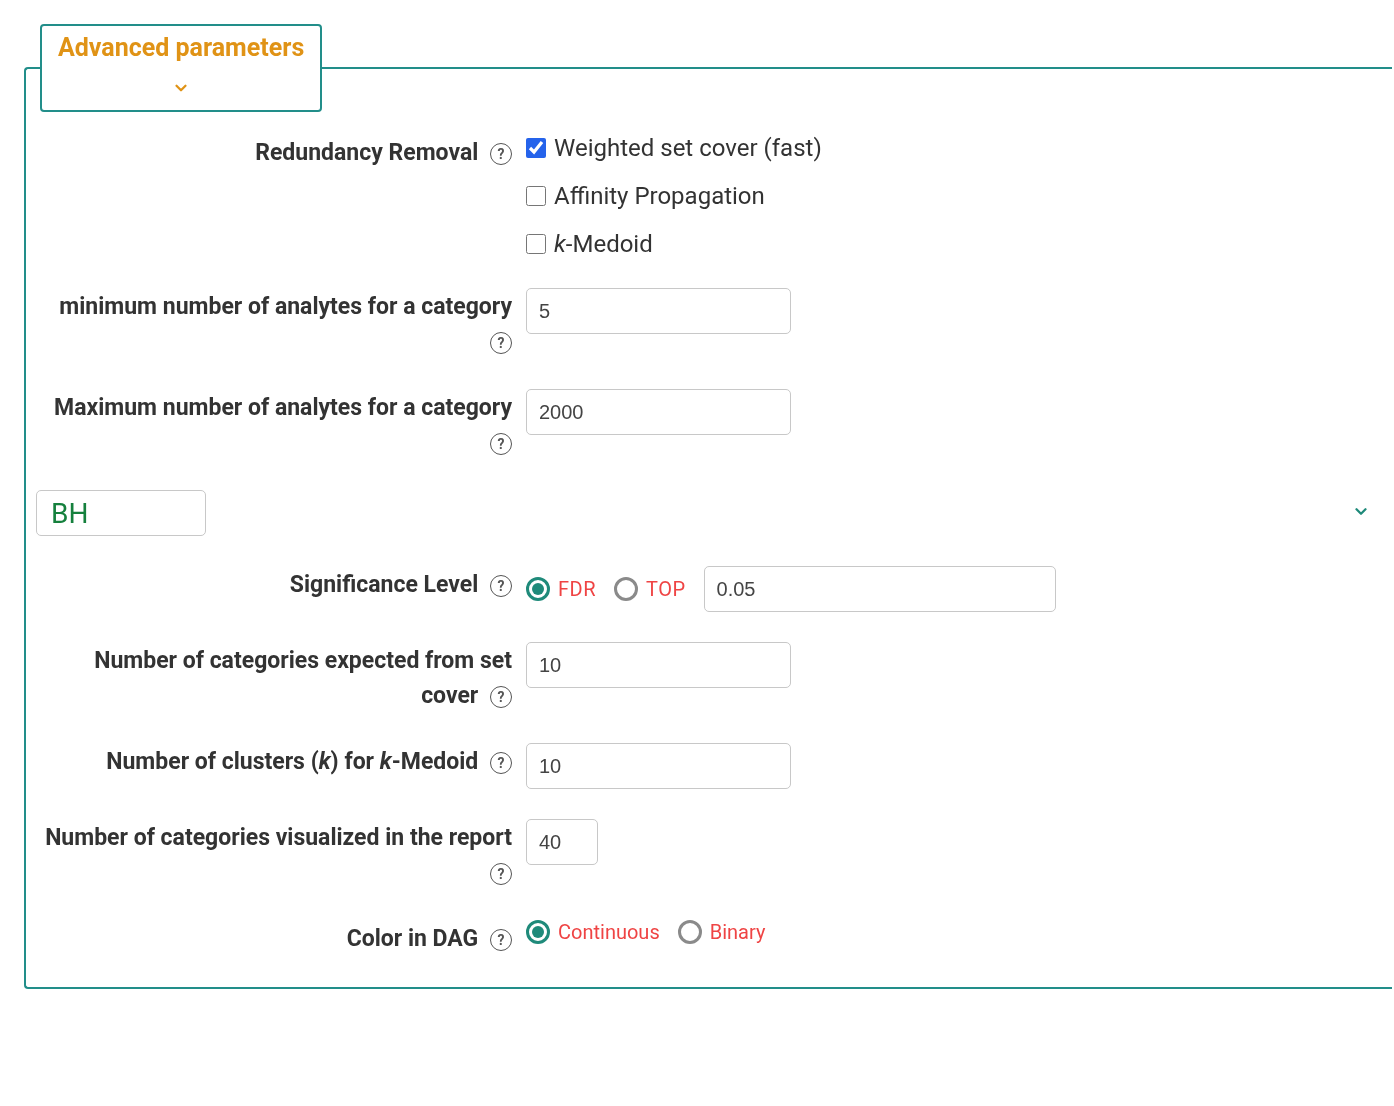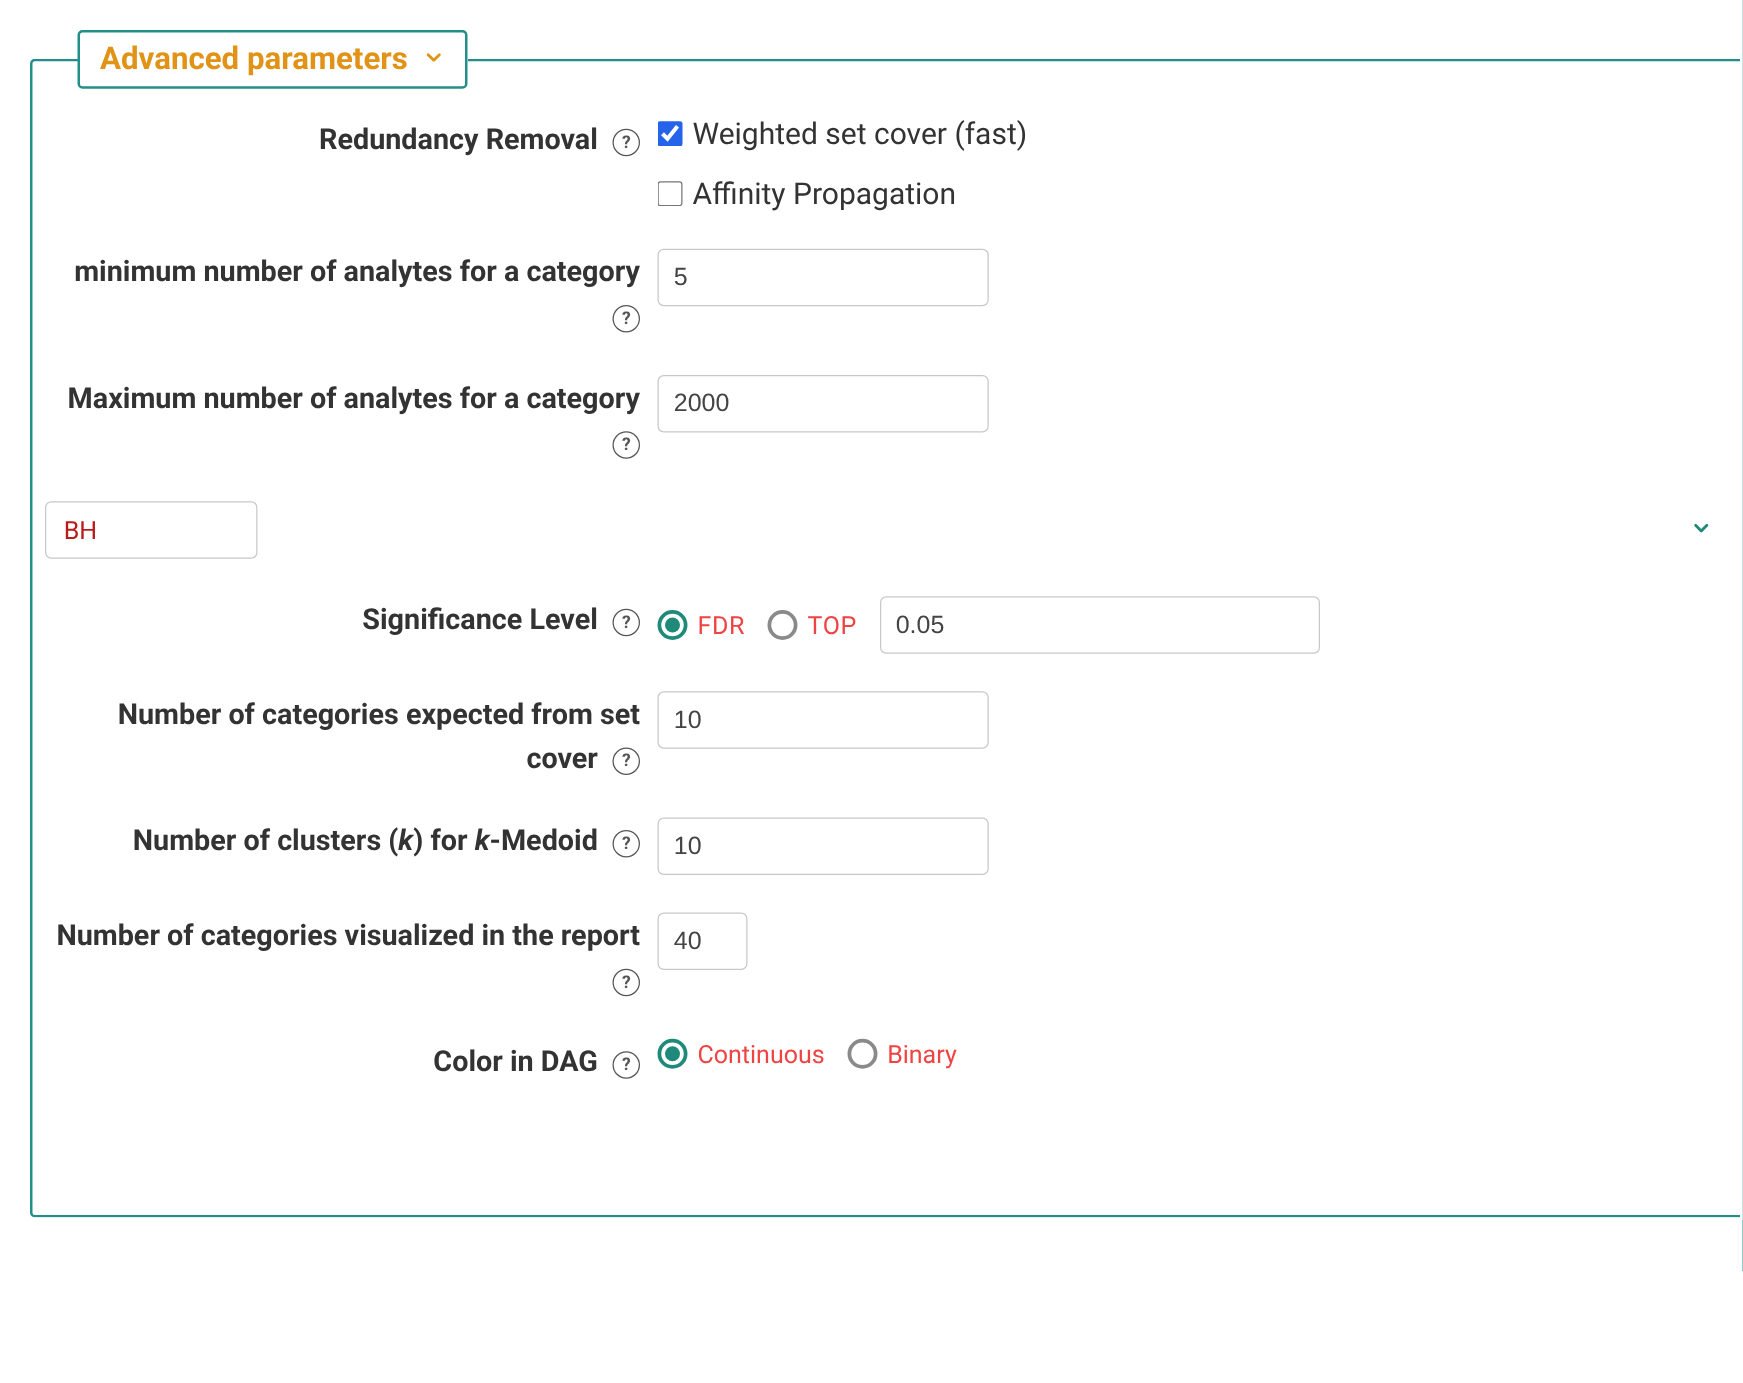--- a/index.html
+++ b/index.html
@@ -21,32 +21,33 @@
     border: 2px solid #228e8a;
     border-right: none;
     border-radius: 4px 0 0 4px;
     margin: 0;
     padding: 0;
     position: relative;
     min-height: 946px;
   }
 
   legend.panel-legend {
-    margin-left: 36px;
+    margin-left: 14px;
     padding: 7px 16px;
     border: 2px solid #228e8a;
     border-radius: 4px;
     color: #e09316;
     font-weight: 700;
     font-size: 25px;
     display: inline-flex;
     align-items: center;
     gap: 12px;
     background: #fff;
     cursor: pointer;
+    flex-direction: column;
   }
   legend.panel-legend .chev {
     display: inline-block;
     color: #e09316;
   }
 
   .form-body {
     padding: 20px 10px 30px 10px;
   }
 
@@ -131,23 +132,23 @@
 
   .select-wrap {
     position: relative;
     display: inline-block;
   }
   .select-box {
     height: 46px;
     width: 170px;
     border: 1px solid #c8c8c8;
     border-radius: 5px;
-    font-size: 20px;
+    font-size: 28px;
     padding: 0 40px 0 14px;
-    color: #b91c1c;
+    color: #15803d;
     background: #fff;
     box-sizing: border-box;
     display: inline-flex;
     align-items: center;
     cursor: pointer;
   }
   .select-chev {
     position: absolute;
     right: 12px;
     top: 50%;
@@ -218,20 +219,24 @@
         </div>
         <div class="field-col">
           <label class="cb-line">
             <input type="checkbox" checked="" style="">
             <span>Weighted set cover (fast)</span>
           </label>
           <label class="cb-line">
             <input type="checkbox" style="">
             <span>Affinity Propagation</span>
           </label>
+          <label class="cb-line">
+            <input type="checkbox" style="">
+            <span><span class="italic">k</span><span>-Medoid</span></span>
+          </label>
         </div>
       </div>
 
       <div class="form-row">
         <div class="label-col">
           <span class="lbl-text">minimum number of analytes for a category</span>
           <span class="help-icon">?</span>
         </div>
         <div class="field-col">
           <input class="text-input w-md" value="5" style="">

